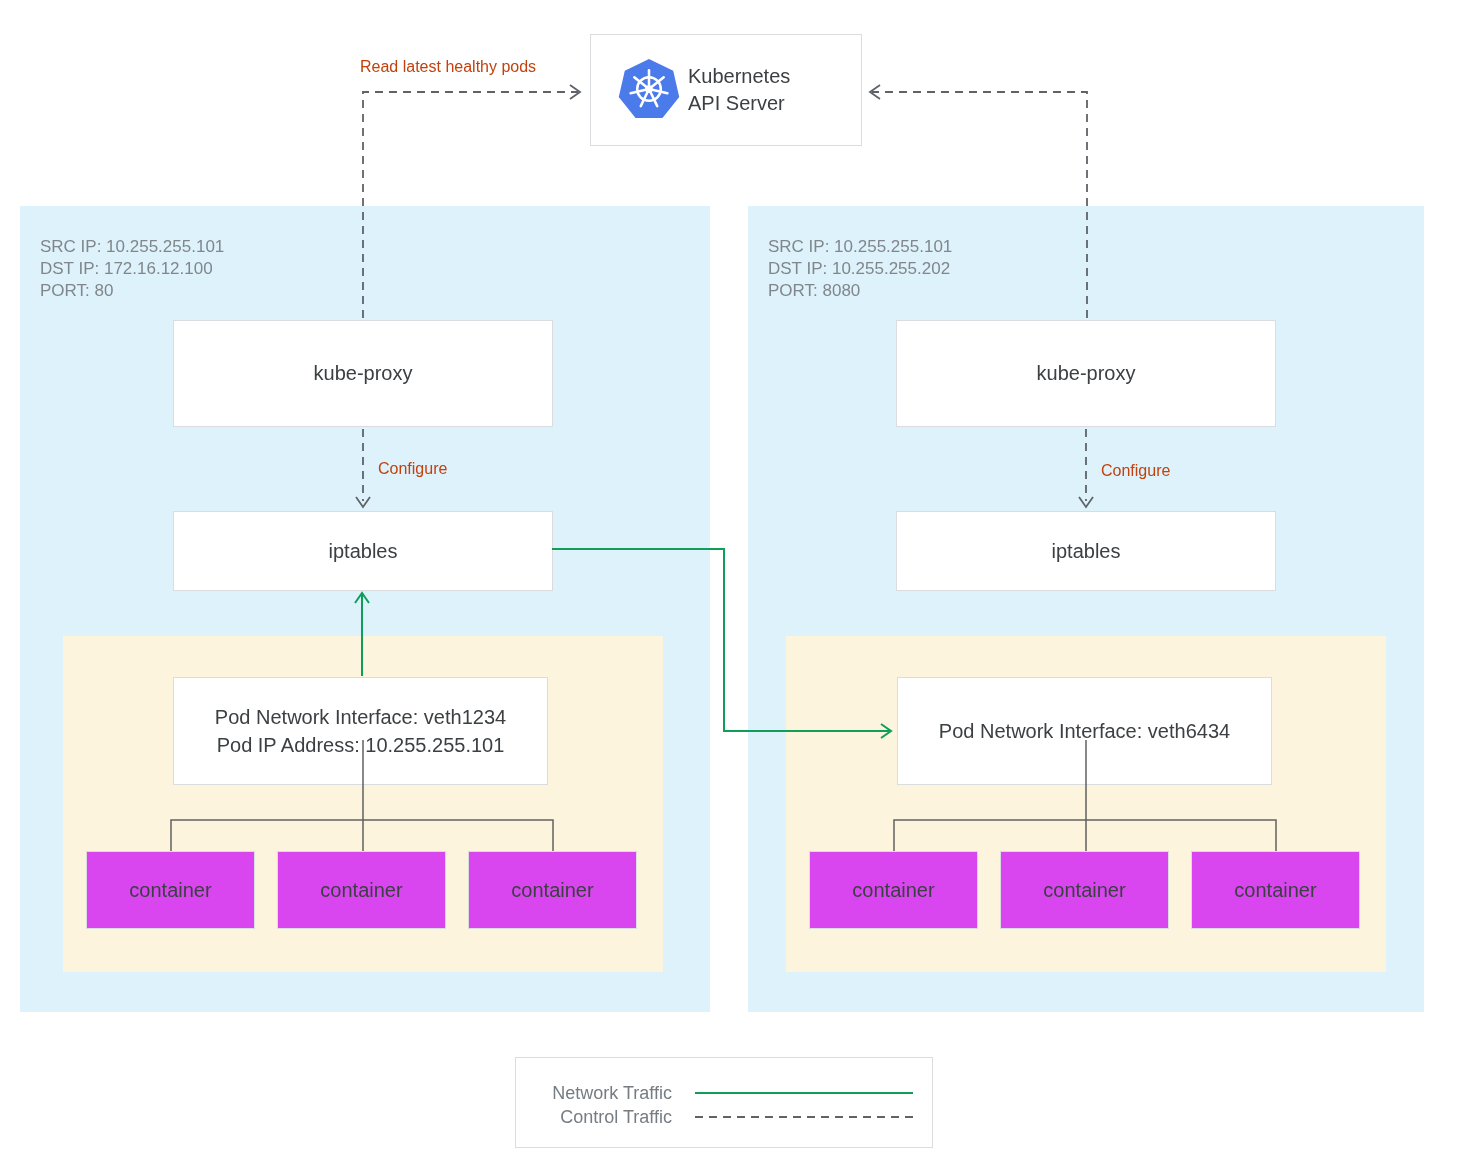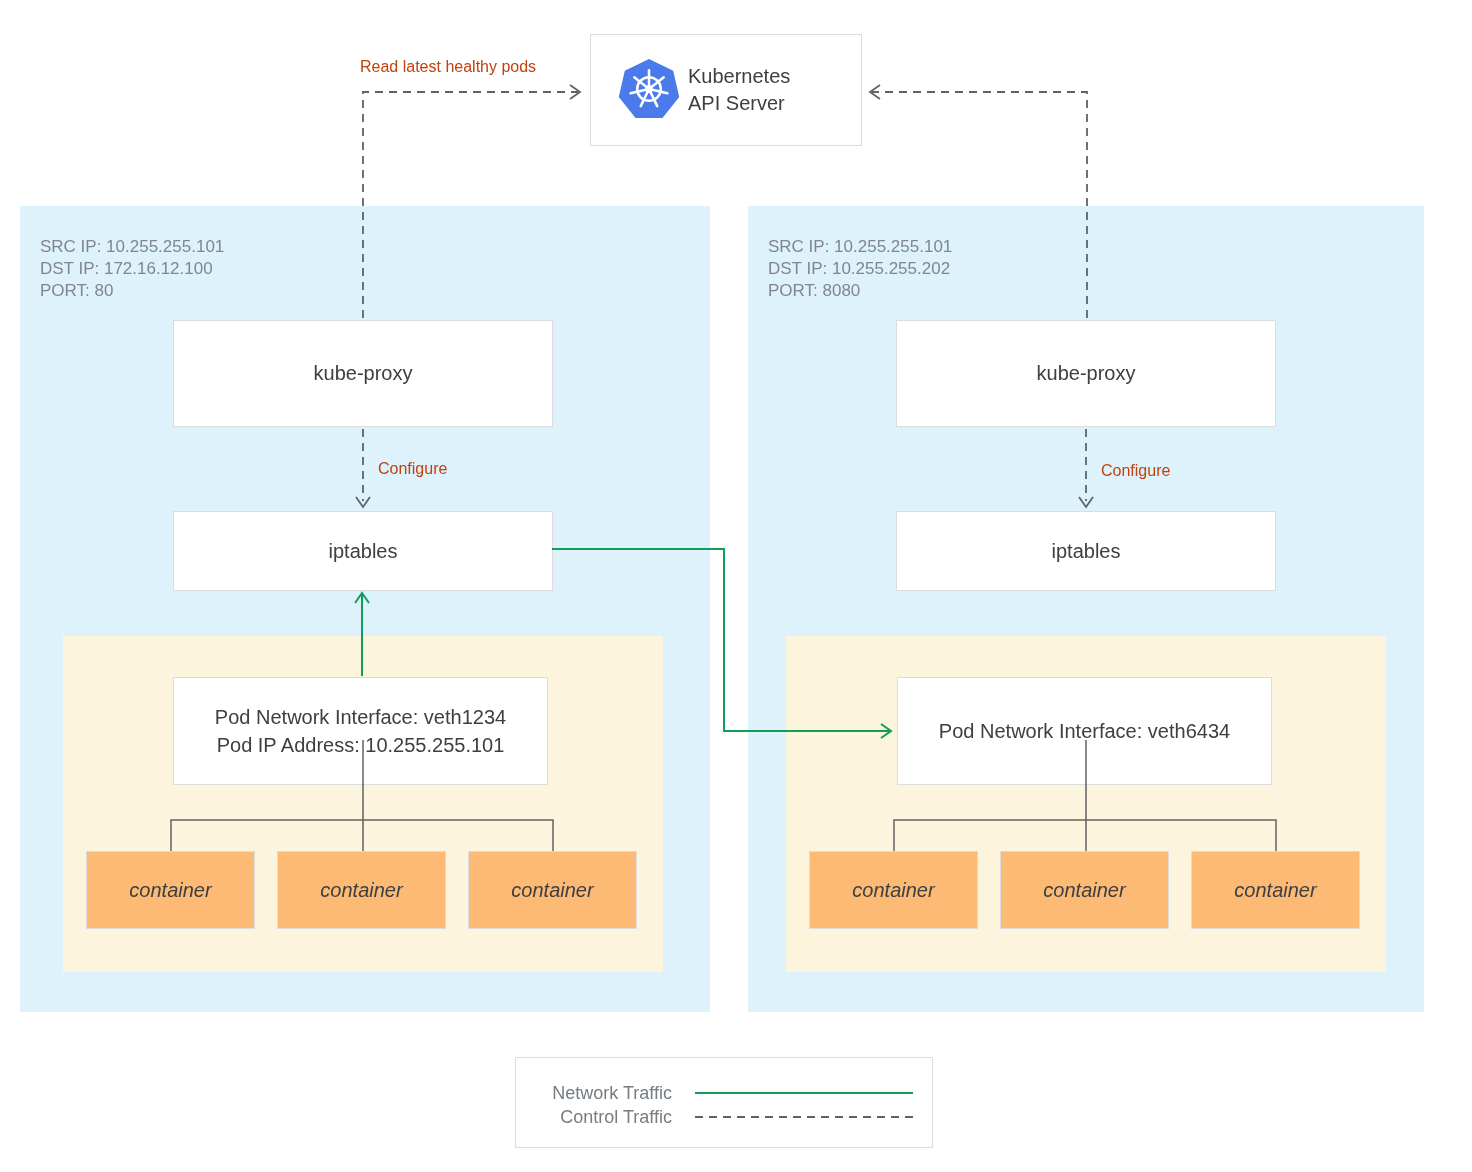--- a/index.html
+++ b/index.html
@@ -42,24 +42,24 @@
     background:var(--service-blue);box-sizing:border-box;padding:16px 0 0 20px;
     font-size:20px;line-height:28px;color:#202124;
   }
   .podbox{
     position:absolute;width:375px;height:108px;background:#fff;
     border:1.5px solid var(--border-gray);box-sizing:border-box;
     display:flex;flex-direction:column;align-items:center;justify-content:center;
     font-size:20px;line-height:28px;color:var(--text-dark);text-align:center;
   }
   .container-box{
-    position:absolute;width:169px;height:78px;background:#fdba74;
+    position:absolute;width:169px;height:78px;background:#d946ef;
     border:1.5px solid var(--border-gray);box-sizing:border-box;
     display:flex;align-items:center;justify-content:center;
-    font-size:20px;color:var(--text-dark);font-style:italic;
+    font-size:20px;color:var(--text-dark);
   }
   .legendbox{
     position:absolute;left:515px;top:1057px;width:418px;height:91px;
     background:#fff;border:1.5px solid var(--border-gray);box-sizing:border-box;
   }
   .legend-label{position:absolute;font-size:18px;color:#757d83;width:157px;text-align:right;}
   #overlay{position:absolute;left:0;top:0;z-index:10;pointer-events:none;}
   .ctl-line{stroke:var(--control-gray);stroke-width:1.8;fill:none;stroke-dasharray:8 6;}
   .ctl-head{stroke:var(--control-gray);stroke-width:1.8;fill:none;}
   .net-line{stroke:var(--network-green);stroke-width:2;fill:none;}

